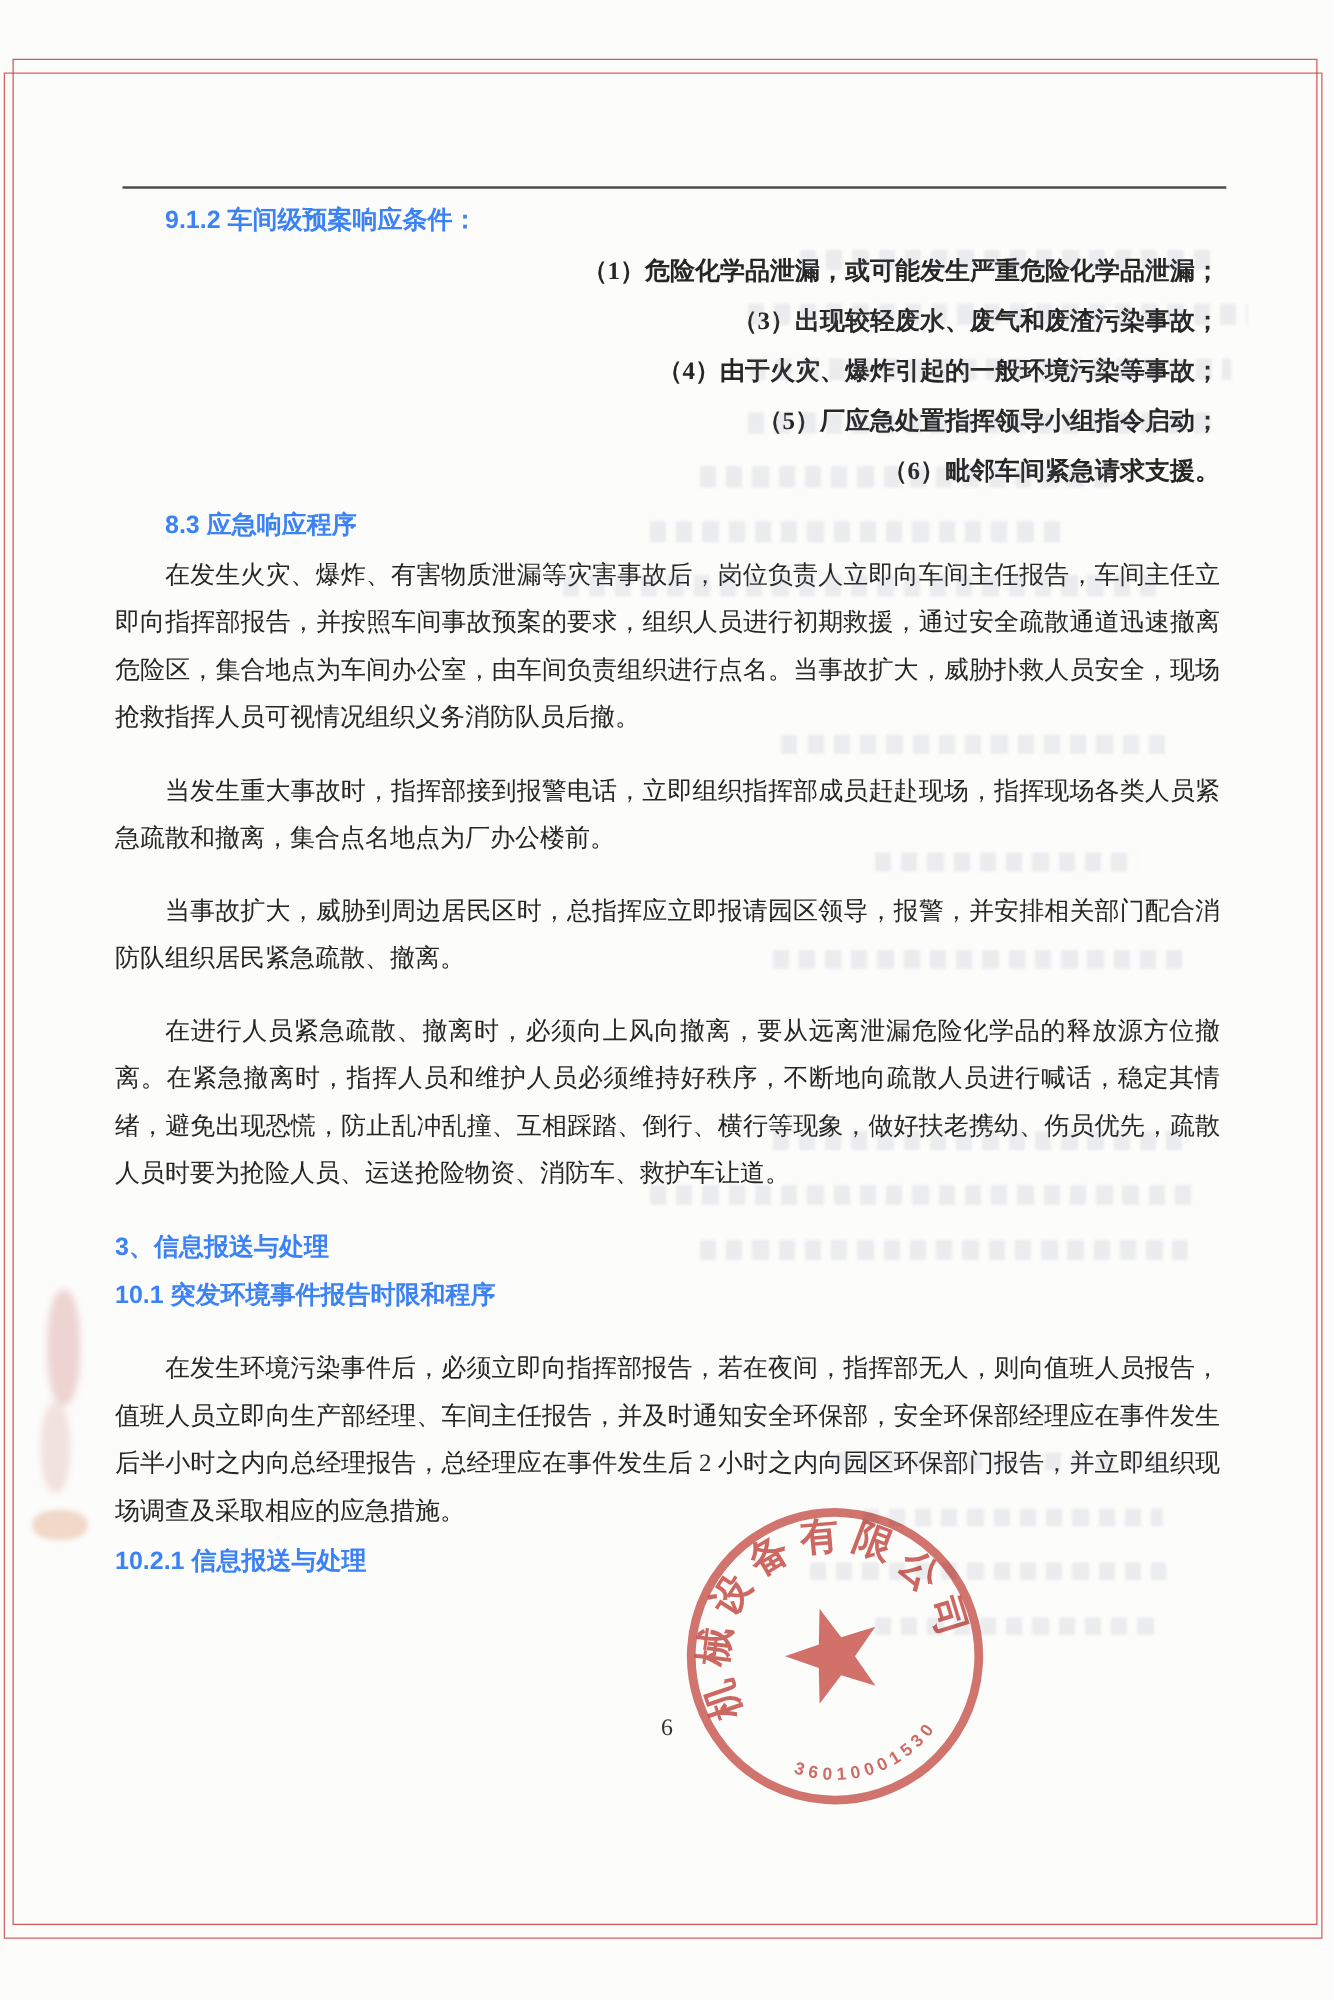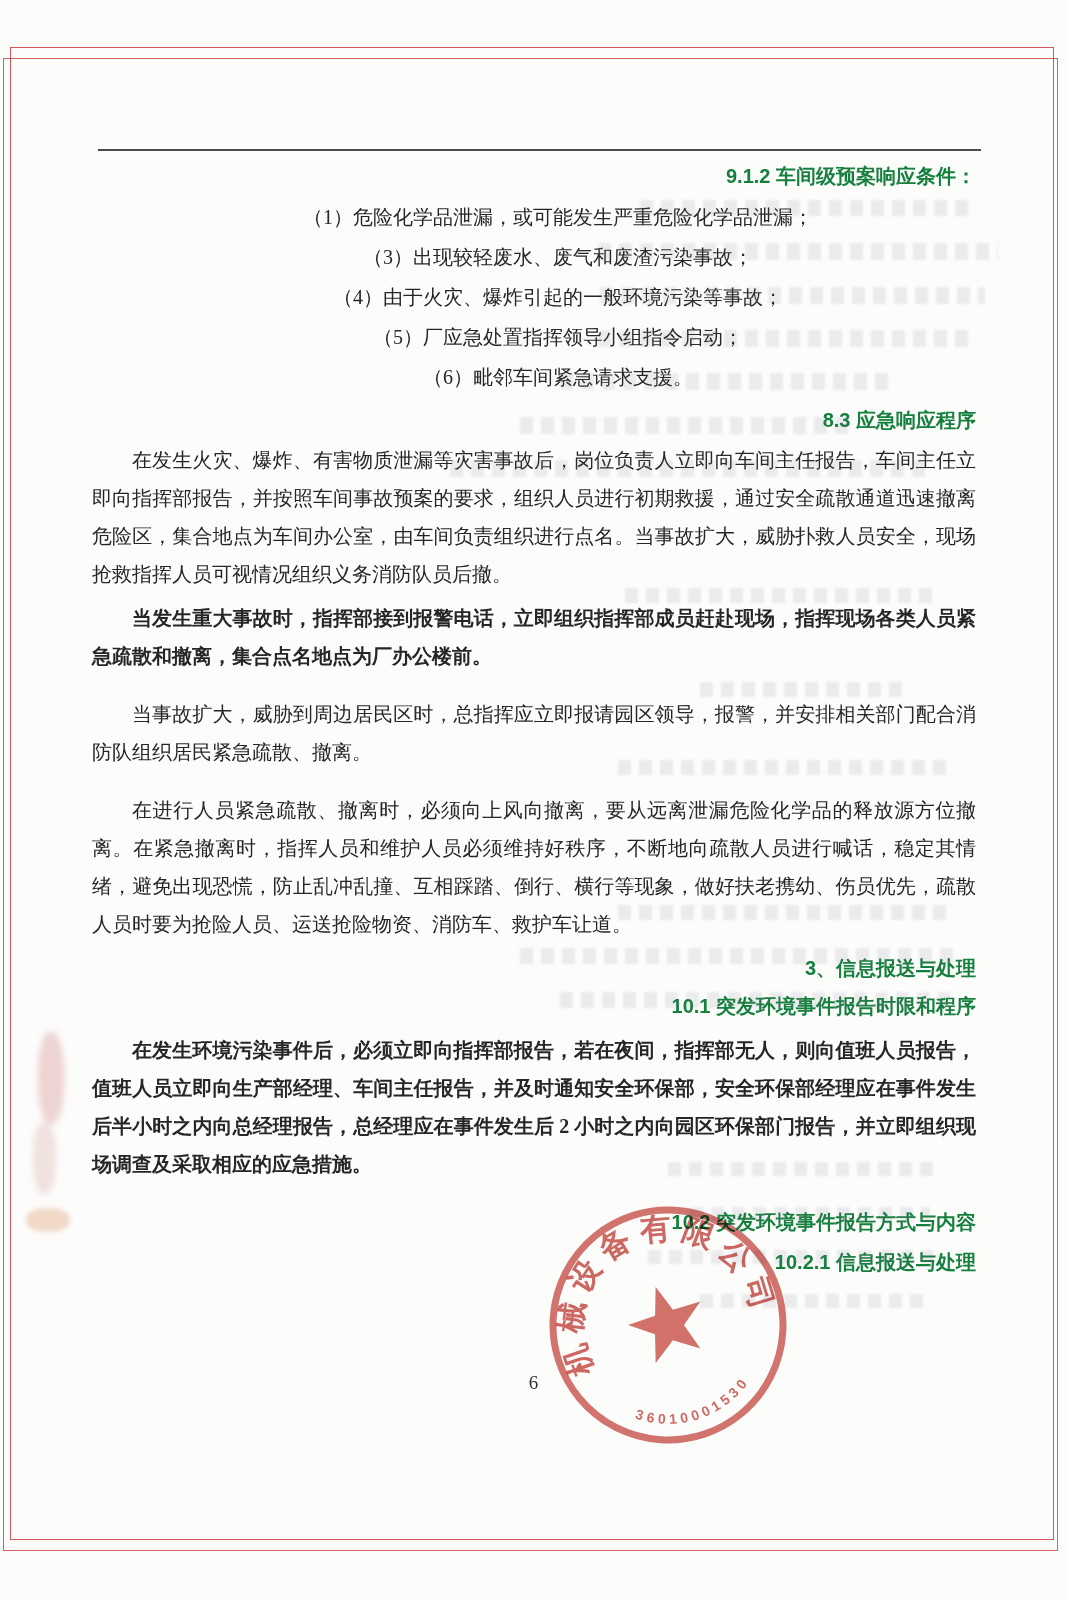--- a/index.html
+++ b/index.html
@@ -11,25 +11,25 @@
   .frame-a{position:absolute;left:10px;top:47px;width:1044px;height:1493px;
     border:1.5px solid rgba(204,59,59,.85);box-sizing:border-box;}
   .frame-b{position:absolute;left:3px;top:58px;width:1055px;height:1493px;
     border:1.5px solid rgba(204,59,59,.8);box-sizing:border-box;}
   
   .rule{position:absolute;left:98px;top:149px;width:883px;height:2px;background:#4c4c4c;}
   
   .content{position:absolute;left:92px;top:155px;width:884px;
     font-size:20px;line-height:38px;text-align:justify;text-justify:inter-ideograph;}
   .heading{font-family:"Liberation Sans","DejaVu Sans",sans-serif;font-weight:bold;
-    color:#15803d;line-height:42px;text-align:right;}
+    color:#3b82f6;line-height:42px;text-align:left;}
   .h-indent{margin-left:40px;}
-  .list-item{line-height:40px;padding-left:48px;text-align:center;}
+  .list-item{line-height:40px;padding-left:48px;text-align:right;font-weight:bold;}
   .para{text-indent:2em;margin:0;}
-  .mt2{margin-top:2px;}.mt4{margin-top:20px;}.mt6{margin-top:6px;font-weight:bold;}
+  .mt2{margin-top:2px;}.mt4{margin-top:20px;}.mt6{margin-top:21px;}
   .sec10{line-height:38px;}
   
   .page-num{position:absolute;left:0;top:1372px;width:1067px;text-align:center;
     font-size:19px;color:#333;}
   
   .bleed{position:absolute;opacity:.55;filter:blur(1.3px);
     background:repeating-linear-gradient(90deg,rgba(108,112,132,.22) 0 13px,rgba(108,112,132,0) 13px 21px);}
   
   .stain{position:absolute;filter:blur(3px);border-radius:45%;}
   .stain1{left:38px;top:1032px;width:26px;height:92px;background:rgba(205,125,120,.32);}
@@ -63,21 +63,20 @@
     <p class="para">在发生火灾、爆炸、有害物质泄漏等灾害事故后，岗位负责人立即向车间主任报告，车间主任立即向指挥部报告，并按照车间事故预案的要求，组织人员进行初期救援，通过安全疏散通道迅速撤离危险区，集合地点为车间办公室，由车间负责组织进行点名。当事故扩大，威胁扑救人员安全，现场抢救指挥人员可视情况组织义务消防队员后撤。</p>
     <p class="para mt6">当发生重大事故时，指挥部接到报警电话，立即组织指挥部成员赶赴现场，指挥现场各类人员紧急疏散和撤离，集合点名地点为厂办公楼前。</p>
     <p class="para mt4">当事故扩大，威胁到周边居民区时，总指挥应立即报请园区领导，报警，并安排相关部门配合消防队组织居民紧急疏散、撤离。</p>
     <p class="para mt4">在进行人员紧急疏散、撤离时，必须向上风向撤离，要从远离泄漏危险化学品的释放源方位撤离。在紧急撤离时，指挥人员和维护人员必须维持好秩序，不断地向疏散人员进行喊话，稳定其情绪，避免出现恐慌，防止乱冲乱撞、互相踩踏、倒行、横行等现象，做好扶老携幼、伤员优先，疏散人员时要为抢险人员、运送抢险物资、消防车、救护车让道。</p>
 
     <div class="heading sec10 mt6">3、信息报送与处理</div>
     <div class="heading sec10">10.1 突发环境事件报告时限和程序</div>
 
     <p class="para mt6">在发生环境污染事件后，必须立即向指挥部报告，若在夜间，指挥部无人，则向值班人员报告，值班人员立即向生产部经理、车间主任报告，并及时通知安全环保部，安全环保部经理应在事件发生后半小时之内向总经理报告，总经理应在事件发生后 2 小时之内向园区环保部门报告，并立即组织现场调查及采取相应的应急措施。</p>
 
-    <div class="heading sec10 mt4">10.2 突发环境事件报告方式与内容</div>
     <div class="heading sec10 mt2">10.2.1 信息报送与处理</div>
 
   </div>
 
   <div class="page-num">6</div>
 
   <div class="bleed" style="left:640px;top:200px;width:330px;height:16px;"></div>
   <div class="bleed" style="left:598px;top:243px;width:400px;height:17px;"></div>
   <div class="bleed" style="left:600px;top:287px;width:385px;height:17px;"></div>
   <div class="bleed" style="left:598px;top:330px;width:375px;height:17px;"></div>

